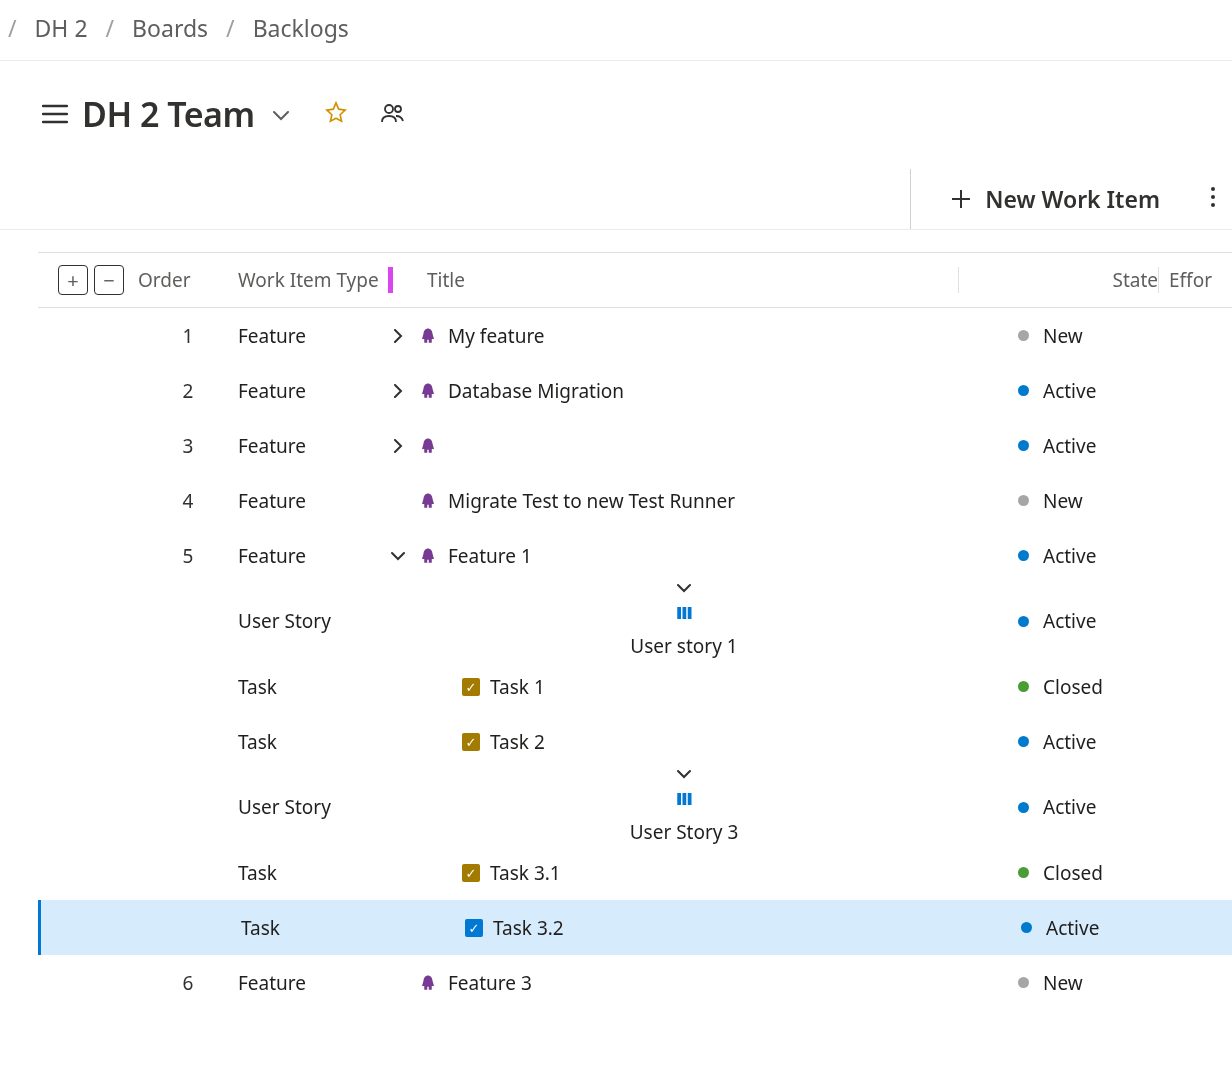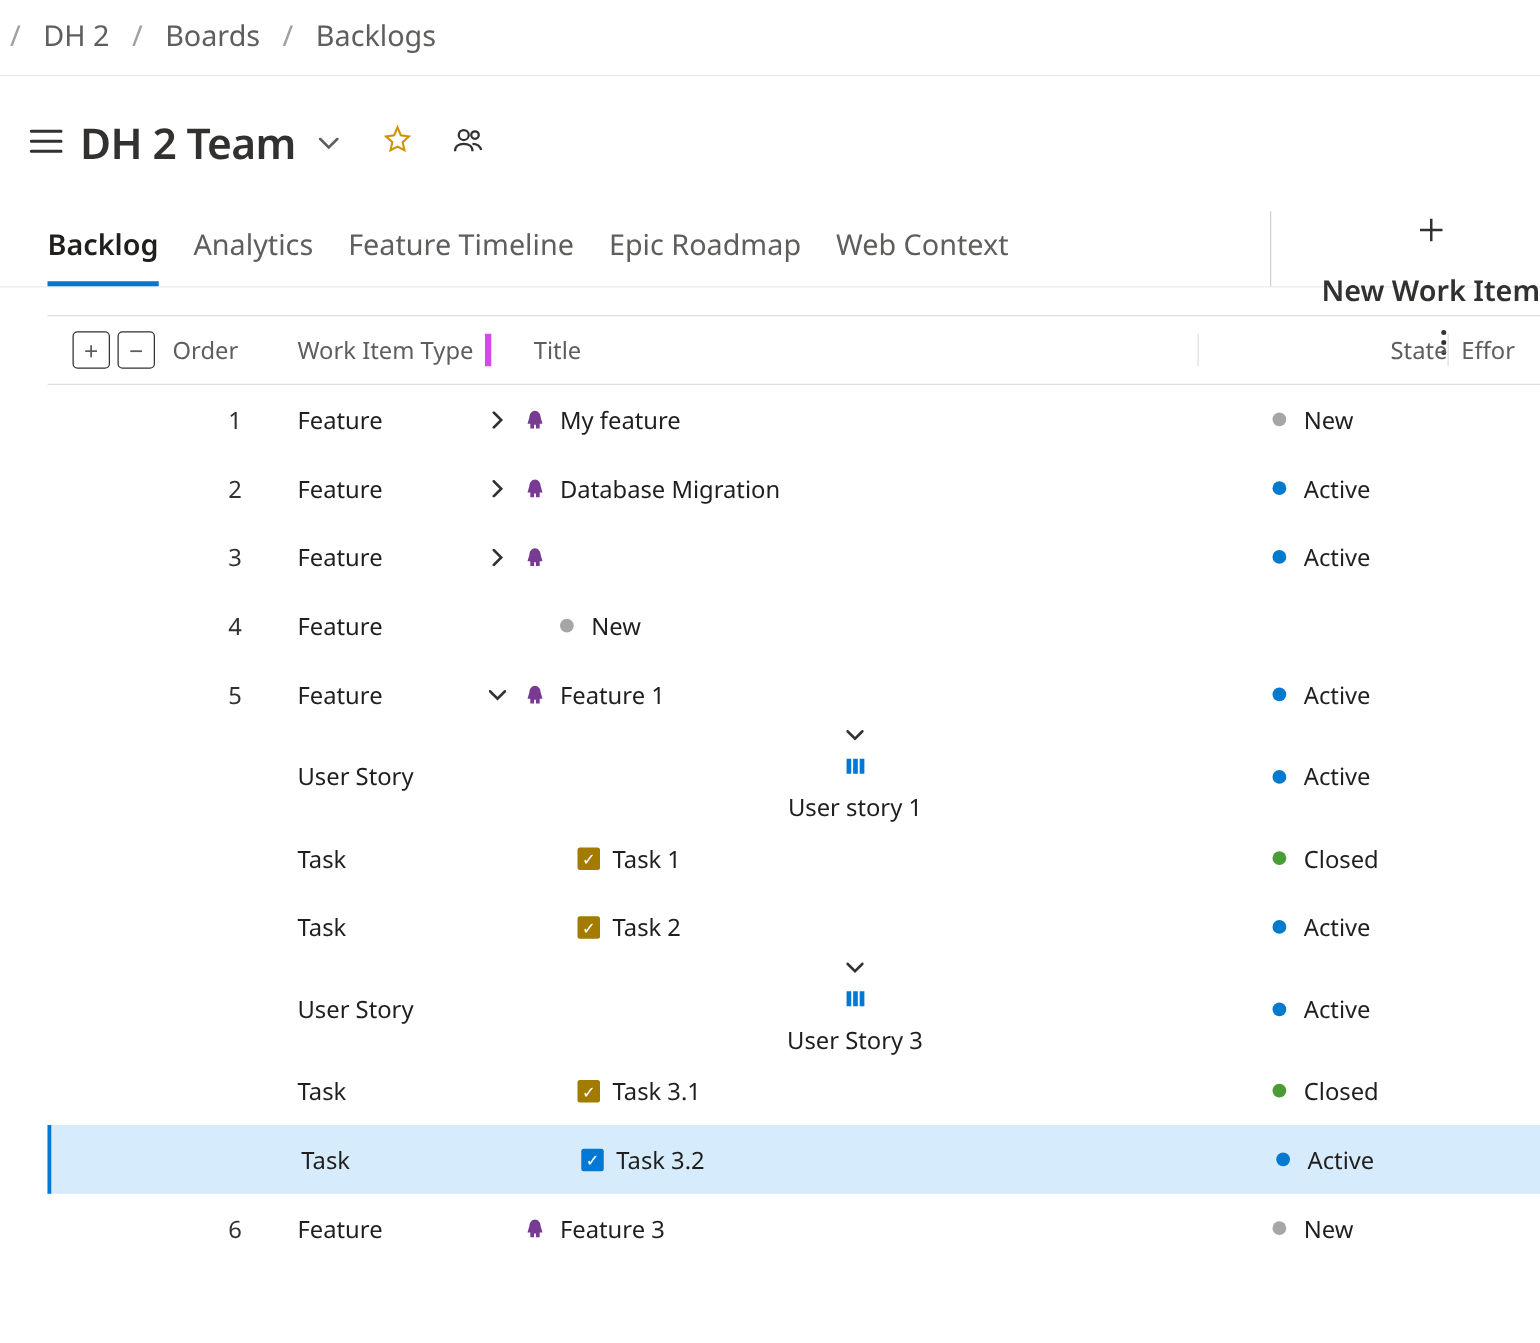--- a/index.html
+++ b/index.html
@@ -23,21 +23,21 @@
     color: #605e5c;
   }
   .breadcrumb .sep { color: #a19f9d; }
   .breadcrumb a { color: #605e5c; text-decoration: none; }
 
   
   .header {
     display: flex;
     align-items: center;
     gap: 14px;
-    padding: 30px 0 12px 24px;
+    padding: 30px 0 12px 42px;
   }
   .hamburger-icon { font-size: 28px; line-height: 1; cursor: pointer; }
   .team-name {
     font-size: 34px;
     font-weight: 600;
     letter-spacing: -0.5px;
   }
   .chevron-down-icon { font-size: 18px; color: #605e5c; margin-left: 4px; cursor: pointer; }
   .star-icon { font-size: 22px; color: #d29200; margin-left: 22px; cursor: pointer; }
   .people-icon { font-size: 22px; color: #323130; margin-left: 20px; cursor: pointer; }
@@ -68,21 +68,20 @@
     border-bottom-color: #0078d4;
   }
   .tabs-right {
     display: flex;
     align-items: center;
     margin-left: auto;
     border-left: 1px solid #d2d0ce;
     height: 60px;
     padding-left: 40px;
     gap: 14px;
-    flex-direction: column;
   }
   .plus-icon { font-size: 24px; font-weight: 300; }
   .new-work-item {
     font-size: 23px;
     font-weight: 600;
     cursor: pointer;
   }
   .more-icon { font-size: 22px; margin-left: 36px; margin-right: 16px; cursor: pointer; }
 
   
@@ -184,27 +183,20 @@
   <span class="people-icon">
     <svg width="24" height="20" viewBox="0 0 24 20">
         <circle cx="8" cy="6" r="4" fill="none" stroke="#323130" stroke-width="1.8"></circle>
         <circle cx="17" cy="6" r="3" fill="none" stroke="#323130" stroke-width="1.8"></circle>
         <path d="M1 19c0-4 3-6 7-6s7 2 7 6M15 13c3 0 6 1.5 7 5" fill="none" stroke="#323130" stroke-width="1.8"></path>
       </svg>
   </span>
 </div>
 
 <div class="tabs-row">
-  <div class="tabs" id="tabs-container">
-      <div class="tab active">Backlog</div>
-      <div class="tab">Analytics</div>
-      <div class="tab">Feature Timeline</div>
-      <div class="tab">Epic Roadmap</div>
-      <div class="tab">Web Context</div>
-    </div>
   <div class="tabs-right">
     <span class="plus-icon">
       <svg width="20" height="20" viewBox="0 0 20 20">
           <path d="M10 1v18M1 10h18" stroke="#323130" stroke-width="2"></path>
         </svg>
     </span>
     <span class="new-work-item">New Work Item</span>
     <span class="more-icon">
       <svg width="6" height="22" viewBox="0 0 6 22">
           <circle cx="3" cy="3" r="2" fill="#323130"></circle>
@@ -293,20 +285,29 @@
         <div class="col-state-cell state-active">
           <span class="state-dot"></span>
           <span>Active</span>
         </div>
         <div></div>
       </div>
       <div class="grid-row indent-0">
         <div></div>
         <div class="col-order">4</div>
         <div class="col-type">Feature</div>
+        <div class="col-title-cell">
+          <span class="chevron none"></span>
+          <span class="wi-icon wi-feature">
+            <svg width="18" height="18" viewBox="0 0 24 24">
+              <path d="M7 21v-5H4l2-7c0-4 3-7 6-7s6 3 6 7l2 7h-3v5h-4v-4h-2v4H7z" fill="#773b93"></path>
+            </svg>
+          </span>
+          <span>Migrate Test to new Test Runner</span>
+        </div>
         <div class="col-state-cell state-new">
           <span class="state-dot"></span>
           <span>New</span>
         </div>
         <div></div>
       </div>
       <div class="grid-row indent-0">
         <div></div>
         <div class="col-order">5</div>
         <div class="col-type">Feature</div>

